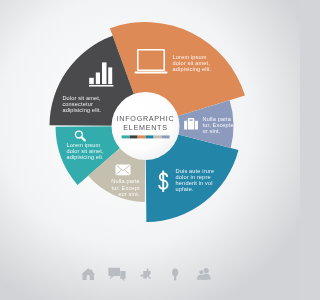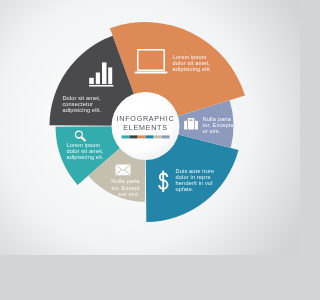--- a/index.html
+++ b/index.html
@@ -1,17 +1,17 @@
 <!DOCTYPE html>
 <html><head>
 <meta charset="utf-8">
 <style>
   html,body{margin:0;padding:0;width:300px;height:300px;overflow:hidden;background:#d2d4d7;}
   body{font-family:"Liberation Sans",sans-serif;}
-  #stage{position:relative;width:300px;height:255px;overflow:hidden;text-align:center;}
+  #stage{position:relative;width:300px;height:300px;overflow:hidden;text-align:center;}
   svg{position:absolute;left:0;top:0;}
   .seg-text{font-family:"Liberation Sans",sans-serif;font-size:5.6px;fill:#ffffff;
             letter-spacing:0.15px;fill-opacity:0.92;}
   .seg-text.right{text-anchor:end;}
   .ctitle{font-family:"Liberation Sans",sans-serif;fill:#53535a;letter-spacing:0.75px;text-anchor:middle;}
 </style>
 </head>
 <body>
 
 <div id="stage">

